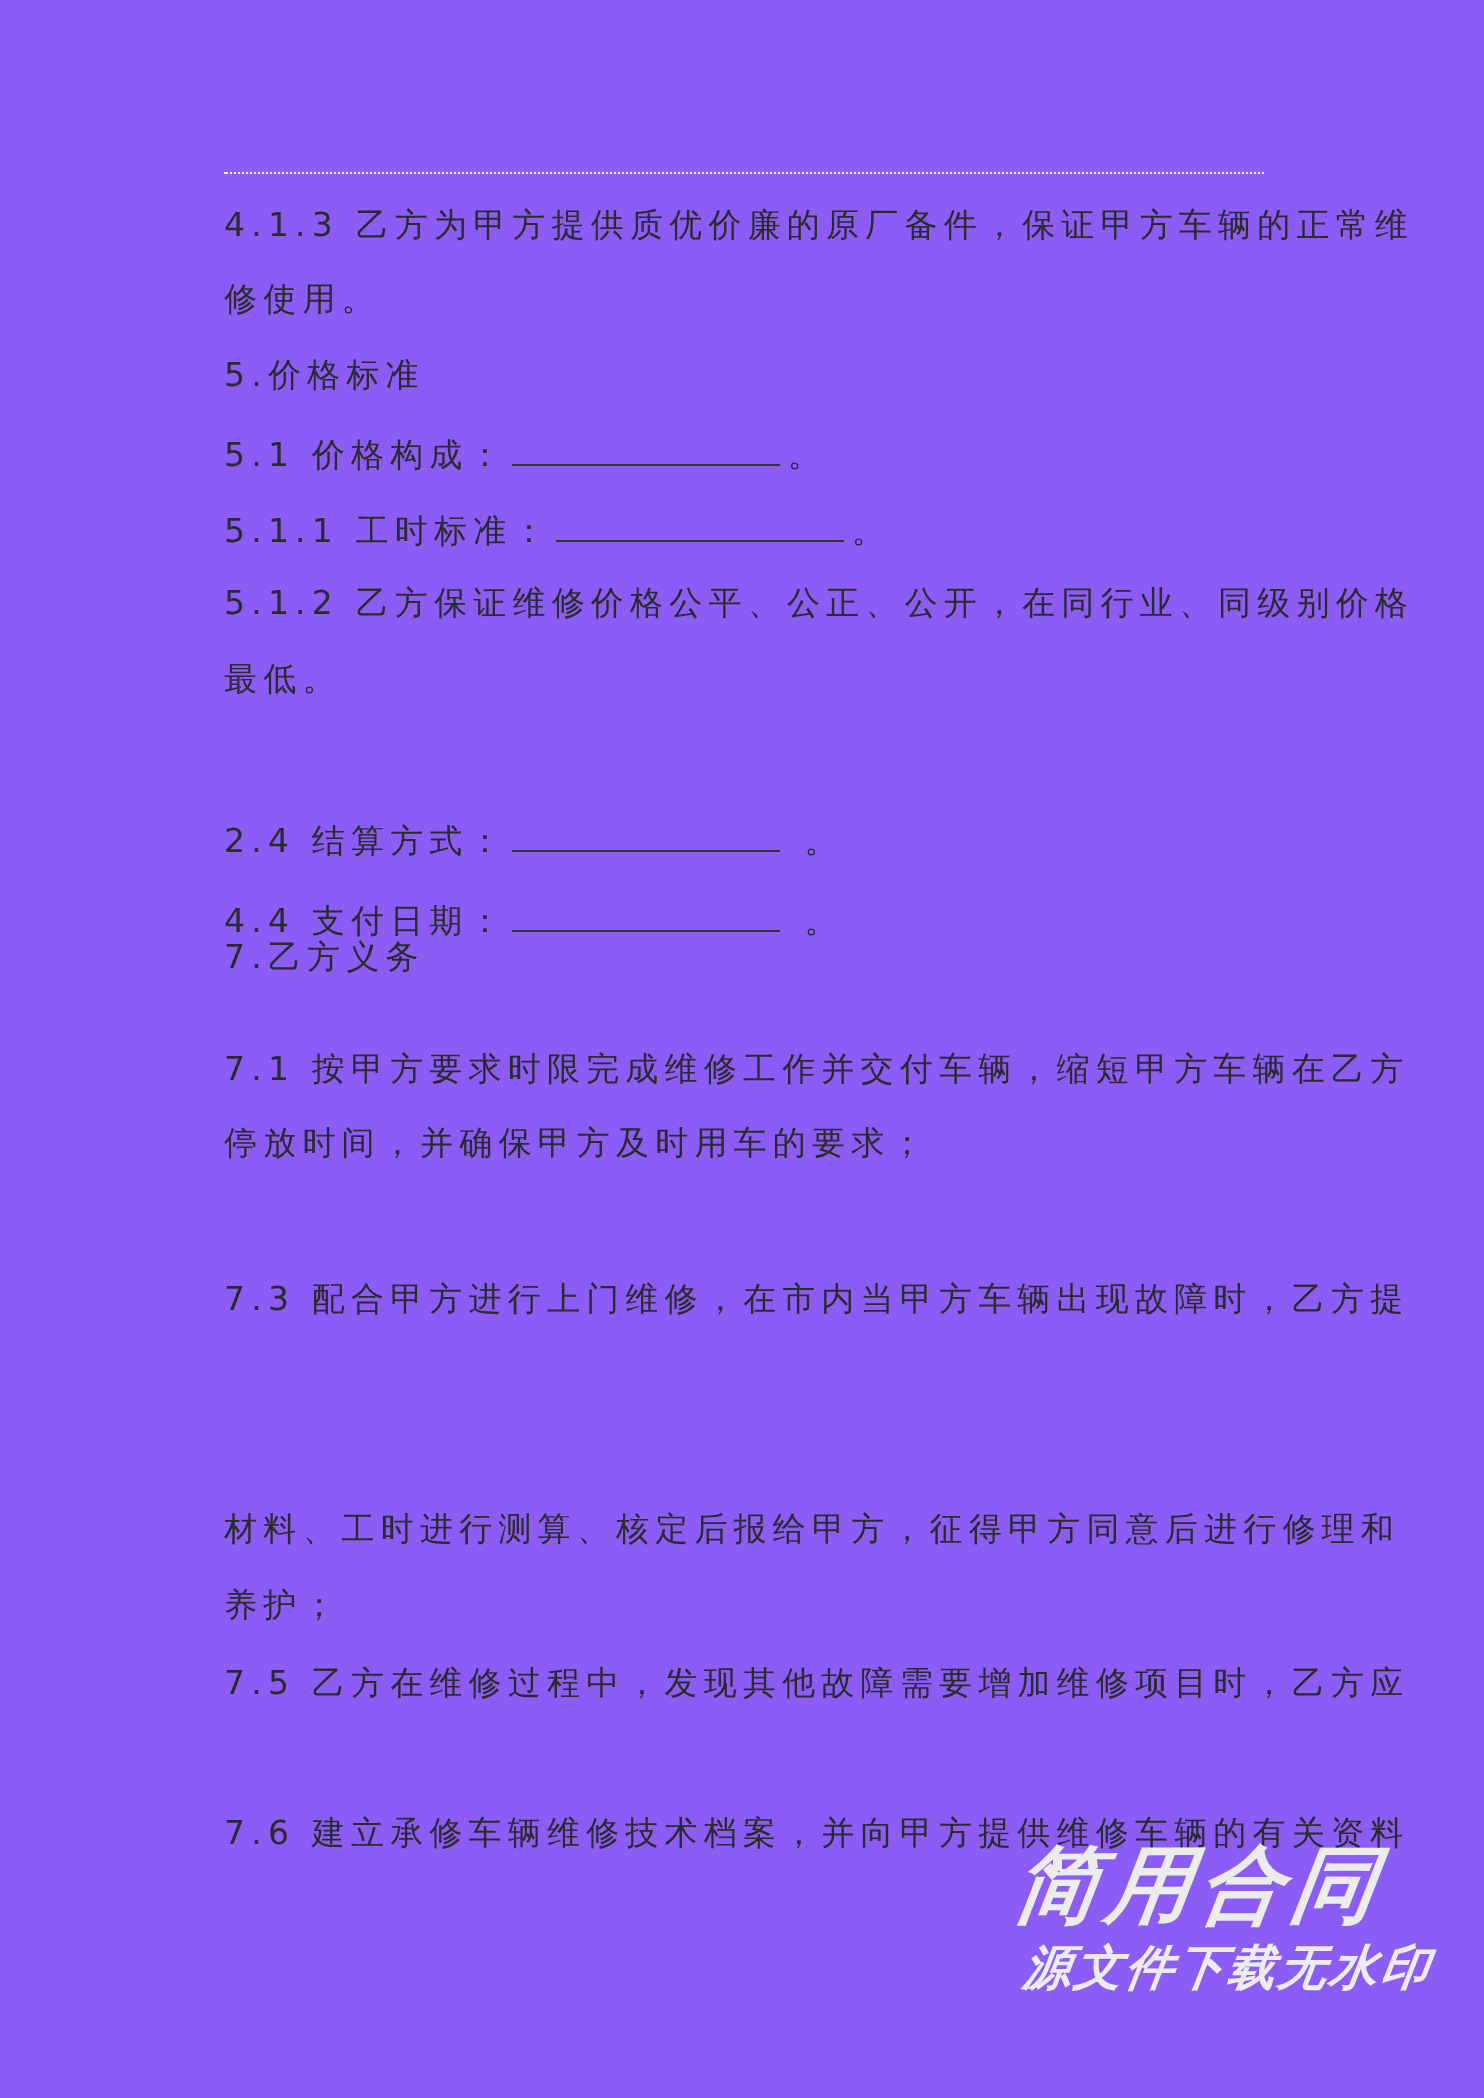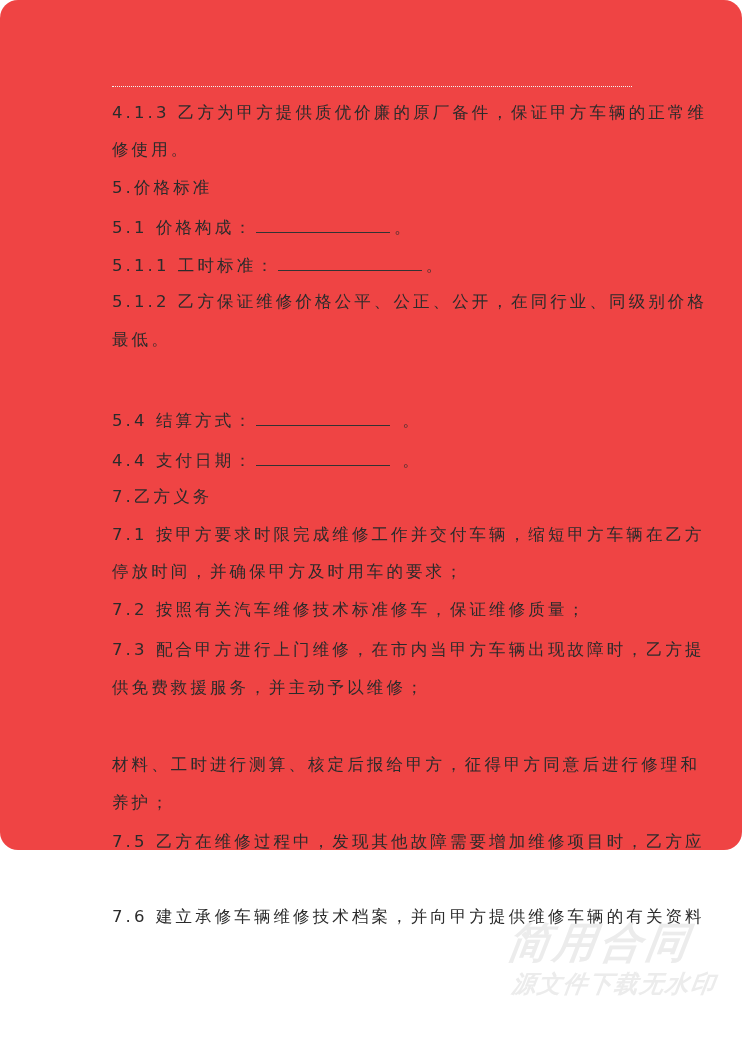--- a/index.html
+++ b/index.html
@@ -1,18 +1,18 @@
 <!DOCTYPE html>
 <html><head>
 <meta charset="utf-8">
 <style>
   html, body { margin: 0; padding: 0; background: #ffffff; }
   body { width: 742px; height: 1049px; position: relative; overflow: hidden;
          font-family: "DejaVu Sans", "Liberation Sans", sans-serif; color: #2a2a2a; }
-  .page { position: absolute; left: 0; top: 0; width: 742px; height: 850px; background: #ef4444; border-radius: 18px; }
+  .page { position: absolute; left: 0; top: 0; width: 742px; height: 1049px; background: #8b5cf6; }
   .line { position: absolute; left: 112px; font-size: 16.5px; line-height: 22px;
           letter-spacing: 3.1px; white-space: nowrap; color: #2b2b2b; }
   .blank { display: inline-block; border-bottom: 1.2px solid #333; height: 16px; vertical-align: baseline; margin: 0 4px 0 2px; }
   .wm { position: absolute; color: #ececec; font-weight: bold; font-style: italic; white-space: nowrap; font-family: "DejaVu Sans", sans-serif; }
   .wm-big { left: 508px; top: 915px; font-size: 42px; letter-spacing: 4px; transform: skewX(-8deg); }
   .wm-small { left: 512px; top: 968px; font-size: 24px; letter-spacing: 1.5px; transform: skewX(-8deg); }
   .faint-top { position: absolute; left: 112px; top: 86px; width: 520px; height: 2px; border-top: 1px dotted #f2f2f2; }
 </style>
 </head>
 <body>
@@ -30,33 +30,31 @@
 
   <div class="line" style="top:254px">
     <span>5.1.1  工时标准：</span><span class="blank" style="width:144px"></span><span>。</span>
   </div>
 
   <div class="line" style="top:291px">5.1.2 乙方保证维修价格公平、公正、公开，在同行业、同级别价格</div>
   <div class="line" style="top:329px">最低。</div>
 
 
   <div class="line" style="top:409px">
-    <span>5.4  结算方式：</span><span class="blank" style="width:134px"></span><span> 。</span>
+    <span>2.4  结算方式：</span><span class="blank" style="width:134px"></span><span> 。</span>
   </div>
 
   <div class="line" style="top:449px">
     <span>4.4  支付日期：</span><span class="blank" style="width:134px"></span><span> 。</span>
   </div>
 
-  <div class="line" style="top:486px">7.乙方义务</div>
+  <div class="line" style="top:468px">7.乙方义务</div>
   <div class="line" style="top:524px">7.1 按甲方要求时限完成维修工作并交付车辆，缩短甲方车辆在乙方</div>
   <div class="line" style="top:561px">停放时间，并确保甲方及时用车的要求；</div>
-  <div class="line" style="top:599px">7.2 按照有关汽车维修技术标准修车，保证维修质量；</div>
   <div class="line" style="top:639px">7.3 配合甲方进行上门维修，在市内当甲方车辆出现故障时，乙方提</div>
-  <div class="line" style="top:677px">供免费救援服务，并主动予以维修；</div>
   <div class="line" style="top:754px">材料、工时进行测算、核定后报给甲方，征得甲方同意后进行修理和</div>
   <div class="line" style="top:792px">养护；</div>
   <div class="line" style="top:831px">7.5 乙方在维修过程中，发现其他故障需要增加维修项目时，乙方应</div>
   <div class="line" style="top:906px">7.6 建立承修车辆维修技术档案，并向甲方提供维修车辆的有关资料</div>
 
   <div class="wm wm-big">简用合同</div>
   <div class="wm wm-small">源文件下载无水印</div>
 </div>
 
 </body></html>

